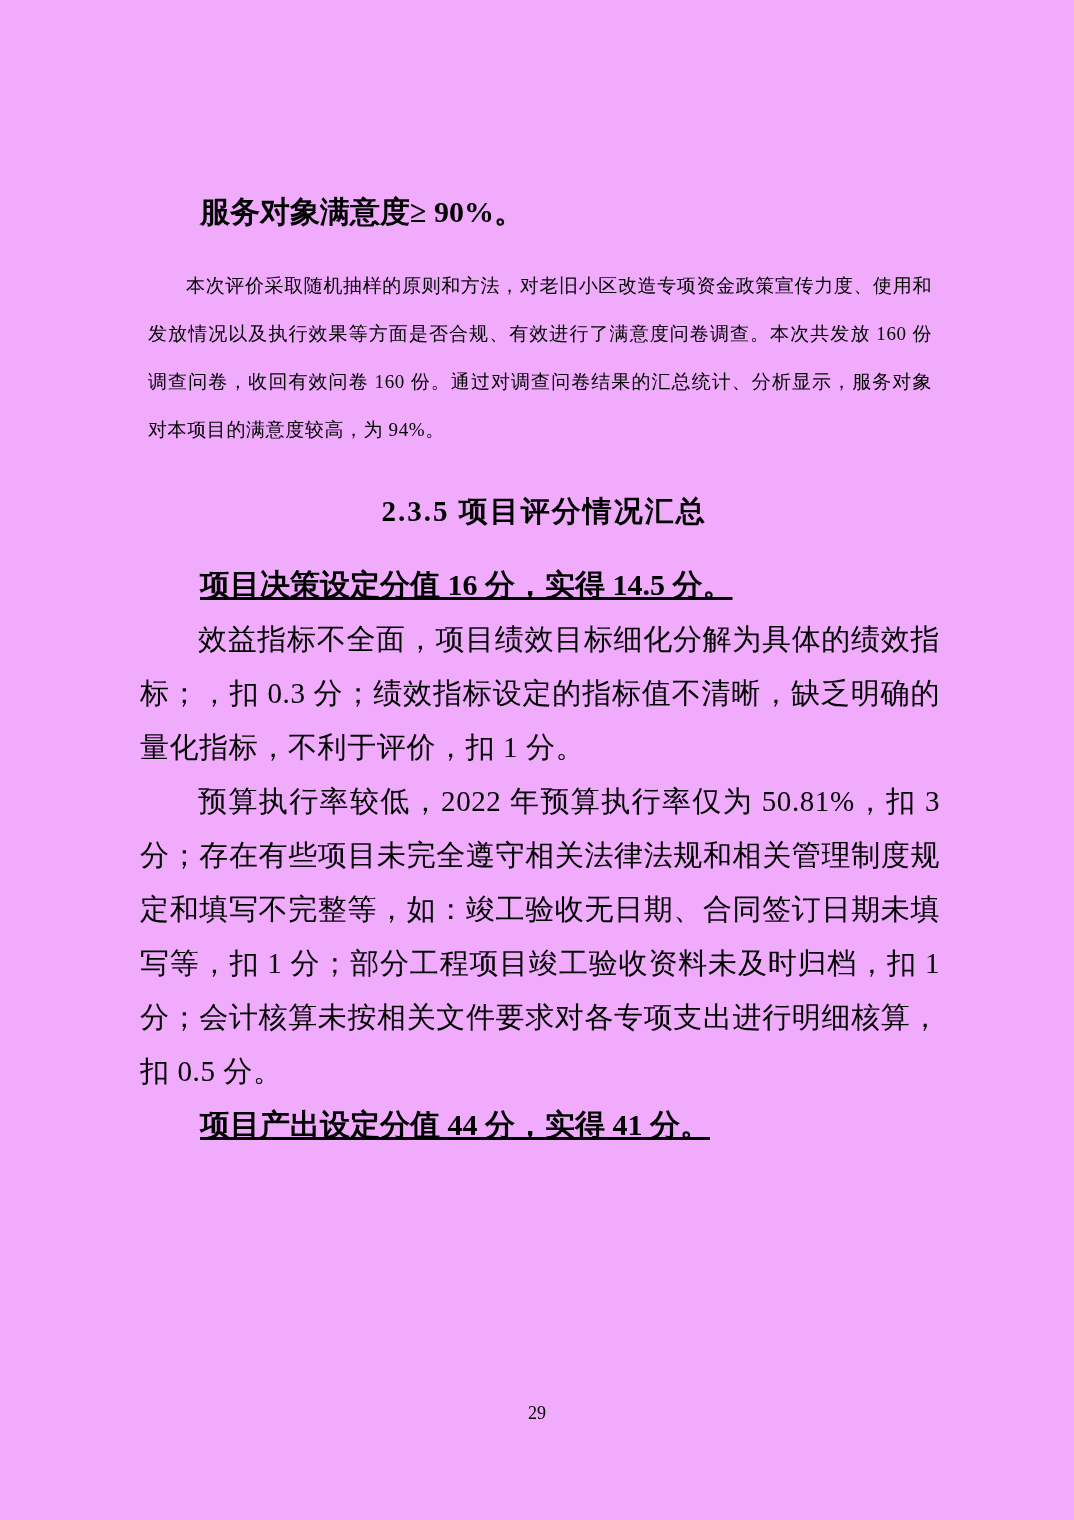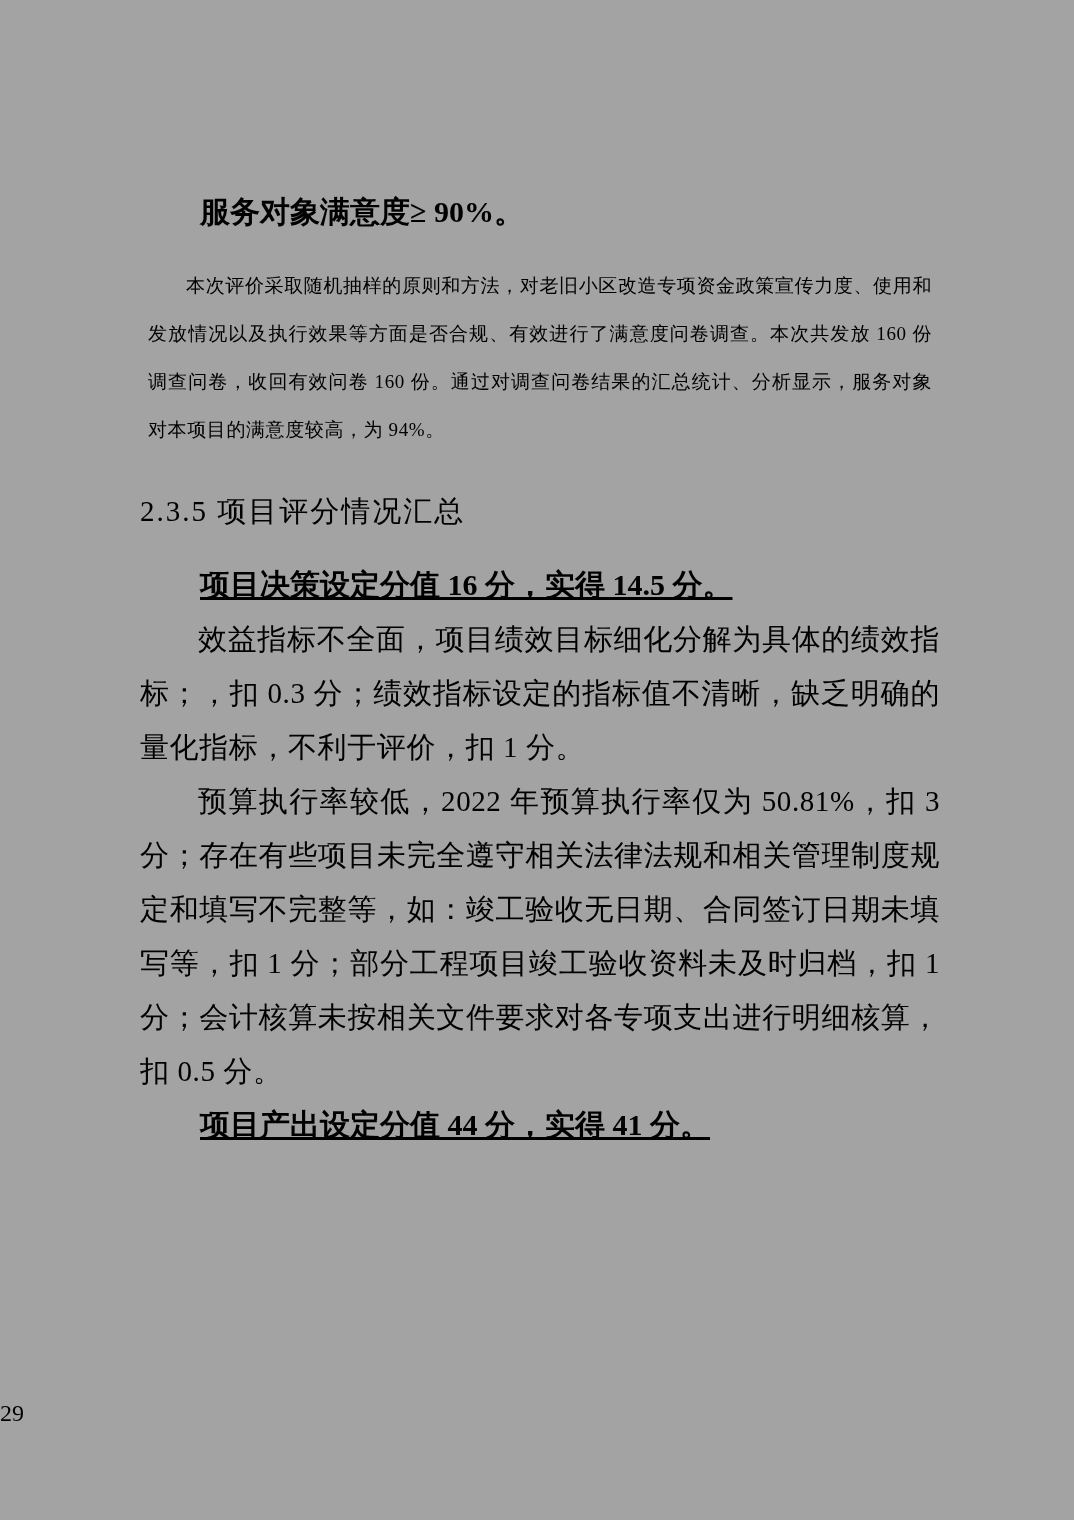--- a/index.html
+++ b/index.html
@@ -11,21 +11,21 @@
     width: 1074px;
     height: 1520px;
     position: relative;
     color: #000000;
     font-family: "Liberation Serif", "DejaVu Serif", serif;
     overflow: hidden;
   }
   .page {
     position: absolute;
     inset: 0;
-    background: #a3a3a3;
+    background: #f0abfc;
     padding-left: 20px;
   }
   .content {
     position: absolute;
     left: 140px;
     right: 134px;
     top: 184px;
   }
   .heading-bold {
     font-weight: bold;
@@ -37,25 +37,26 @@
   .para-wide {
     font-size: 19px;
     line-height: 48px;
     text-align: justify;
     text-justify: inter-character;
     text-indent: 2em;
     letter-spacing: 0.6px;
     margin: 8px;
   }
   .section-heading {
-    font-weight: normal;
+    font-weight: bold;
     font-size: 29px;
     line-height: 54px;
     letter-spacing: 2px;
-    margin: 30px 0 20px 0;
+    margin: 30px 0 20px 8px;
+    text-align: center;
   }
   .subheading-bold {
     font-weight: bold;
     font-size: 30px;
     line-height: 54px;
     text-indent: 2em;
     margin: 0;
     text-decoration: underline;
   }
   .para {
@@ -65,22 +66,22 @@
     text-justify: inter-character;
     text-indent: 2em;
     letter-spacing: 0.6px;
     margin: 0;
   }
   .footer {
     position: absolute;
     top: 1398px;
     left: 0;
     width: 100%;
-    text-align: left;
-    font-size: 24px;
+    text-align: center;
+    font-size: 18px;
     line-height: 30px;
   }
 </style>
 </head>
 <body>
 
 <div class="page">
   <div class="content">
 
     <p class="heading-bold">服务对象满意度≥ 90%。</p>

